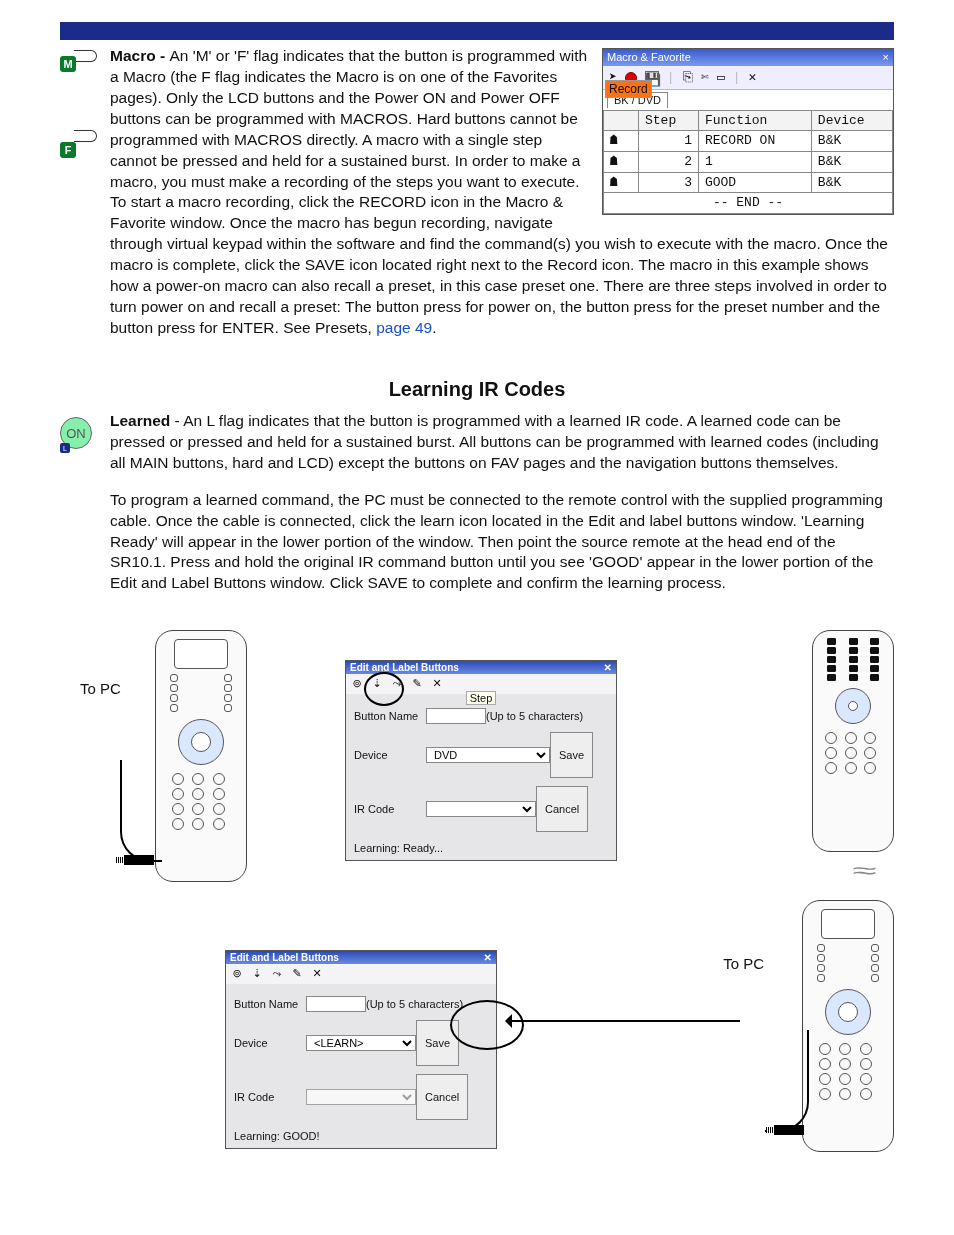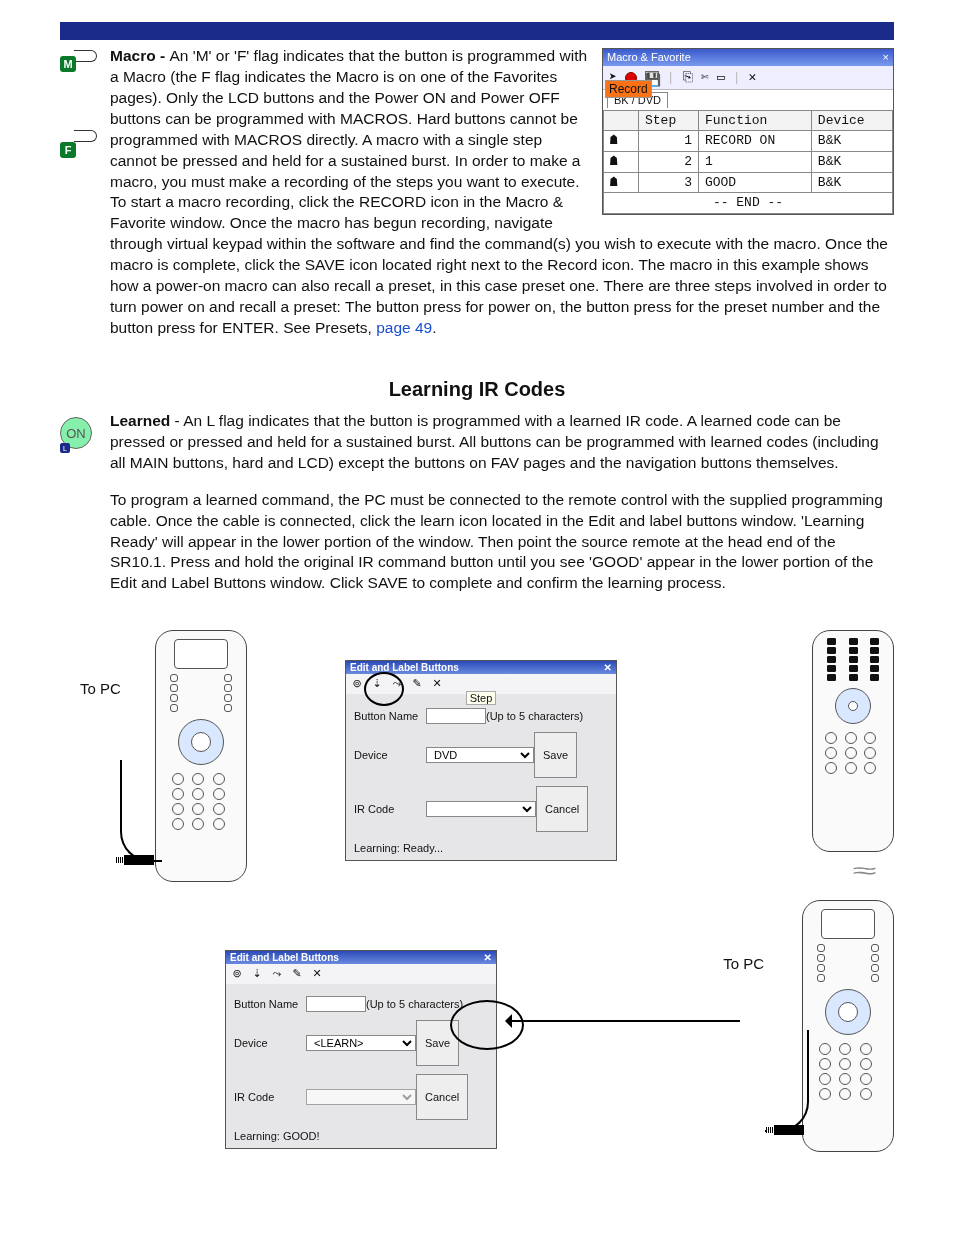--- a/index.html
+++ b/index.html
@@ -290,21 +290,21 @@
       <div style="text-align:center; margin-top:-2px;">
         <span class="hint" style="border:1px solid #aaa; background:#ffe; padding:0 3px;">Step</span>
       </div>
       <div class="row">
         <span class="lbl">Button Name</span>
         <input class="txt" style="width: 60px;">
         <span class="hint">(Up to 5 characters)</span>
       </div>
       <div class="row">
         <span class="lbl">Device</span>
-        <select class="sel" style="width:108px"><option>DVD</option></select>
+        <select class="sel" style="width:124px"><option>DVD</option></select>
         <span class="btn">Save</span>
       </div>
       <div class="row">
         <span class="lbl">IR Code</span>
         <select class="sel" style="width:110px"><option></option></select>
         <span class="btn">Cancel</span>
       </div>
       <div class="status">Learning: Ready...</div>
     </div>
     <div class="ellipse" style="left:304px; top:42px; width:36px; height:30px;"></div>

